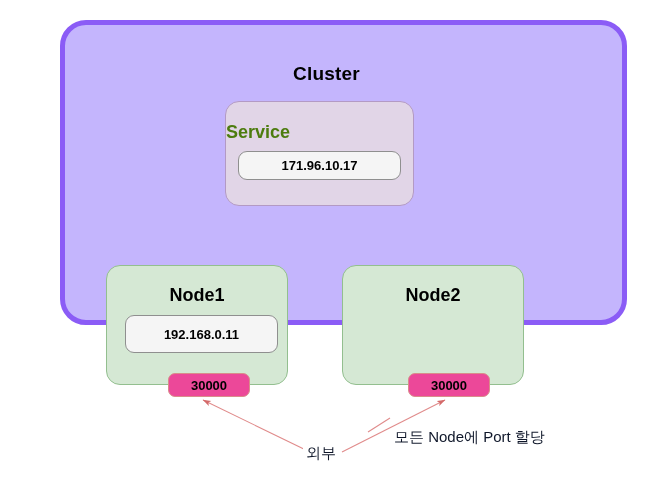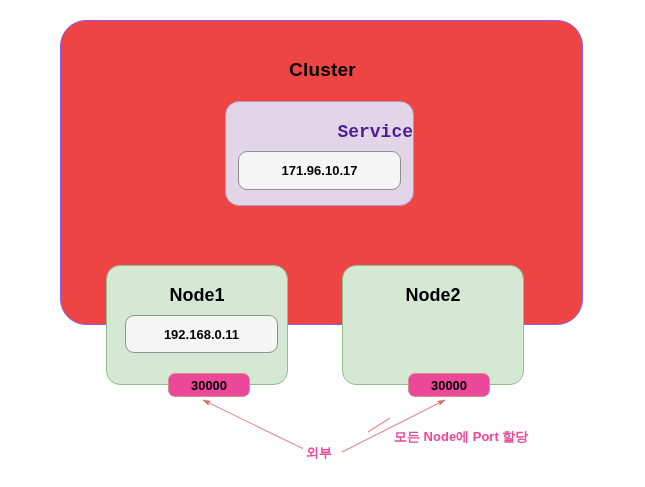--- a/index.html
+++ b/index.html
@@ -22,24 +22,24 @@
     width: 645px;
     height: 487px;
     pointer-events: none;
   }
 
   
   .cluster-box {
     position: absolute;
     left: 60px;
     top: 20px;
-    width: 523px;
+    width: 567px;
     height: 305px;
-    background: #ef4444;
-    border: 1px solid #8b5cf6;
+    background: #c4b5fd;
+    border: 5px solid #8b5cf6;
     border-radius: 26px;
     box-sizing: border-box;
   }
   .cluster-title {
     position: absolute;
     left: 0;
     top: 38px;
     width: 523px;
     text-align: center;
     font-size: 19px;
@@ -59,25 +59,24 @@
     border: 1.4px solid #b39ac4;
     border-radius: 14px;
     box-sizing: border-box;
     z-index: 3;
   }
   .service-title {
     position: absolute;
     left: 0;
     top: 20px;
     width: 100%;
-    text-align: right;
+    text-align: left;
     font-size: 18px;
     font-weight: bold;
-    color: #4c1d95;
-    font-family: Liberation Mono, monospace;
+    color: #4d7c0f;
   }
 
   
   .node-box {
     position: absolute;
     top: 265px;
     width: 182px;
     height: 120px;
     background: #d5e8d4;
     border: 1.4px solid #93bf8f;
@@ -109,21 +108,21 @@
     align-items: center;
     justify-content: center;
     font-size: 13px;
     font-weight: bold;
     color: #000;
   }
   .service-box .ip-box {
     left: 12px;
     top: 49px;
     width: 163px;
-    height: 39px;
+    height: 29px;
   }
   .node-box .ip-box {
     left: 18px;
     top: 49px;
     width: 153px;
     height: 38px;
   }
 
   
   .port-badge {
@@ -142,23 +141,23 @@
     font-weight: bold;
     color: #000;
     z-index: 4;
   }
   .port-badge.p1 { left: 168px; }
   .port-badge.p2 { left: 408px; }
 
   
   .edge-label {
     position: absolute;
-    font-size: 13px;
-    font-weight: bold;
-    color: #ec4899;
+    font-size: 15px;
+    font-weight: normal;
+    color: #0f172a;
     white-space: nowrap;
     background: transparent;
     z-index: 5;
   }
   .label-external {
     left: 303px;
     top: 444px;
     padding: 0 3px;
     background: #ffffff;
   }

